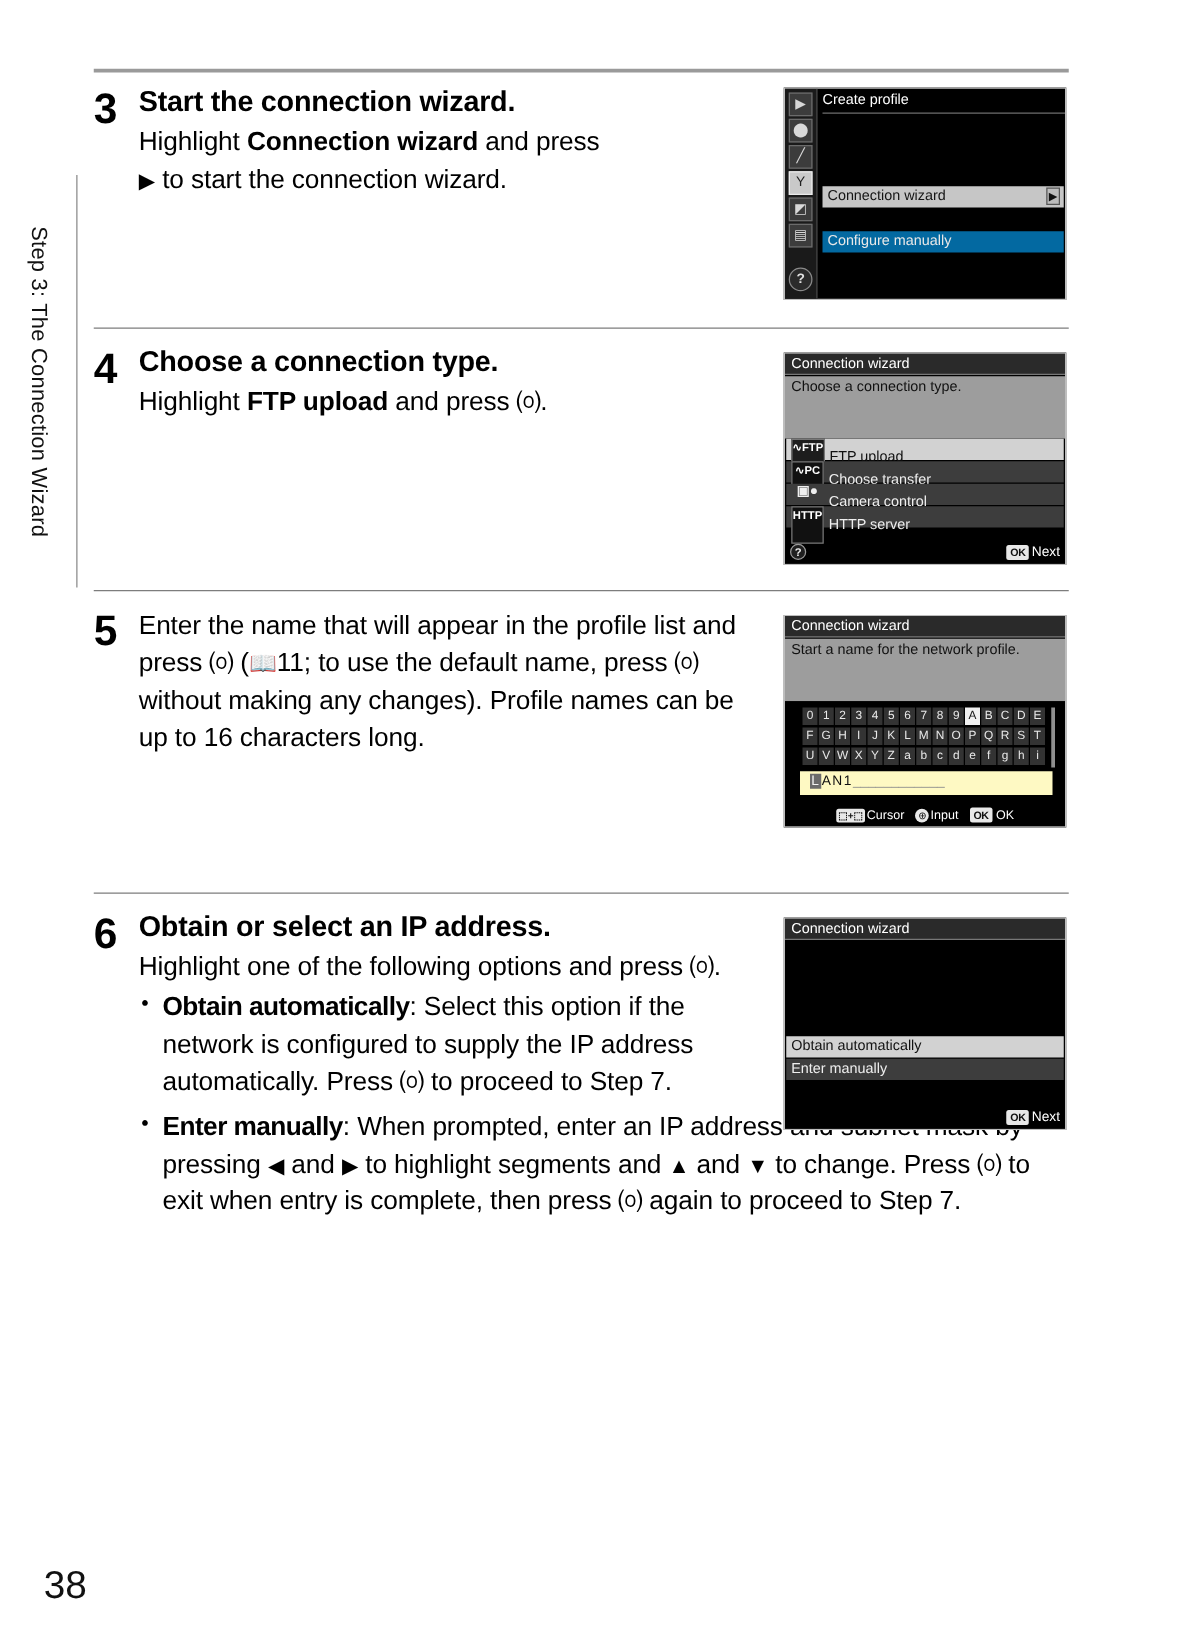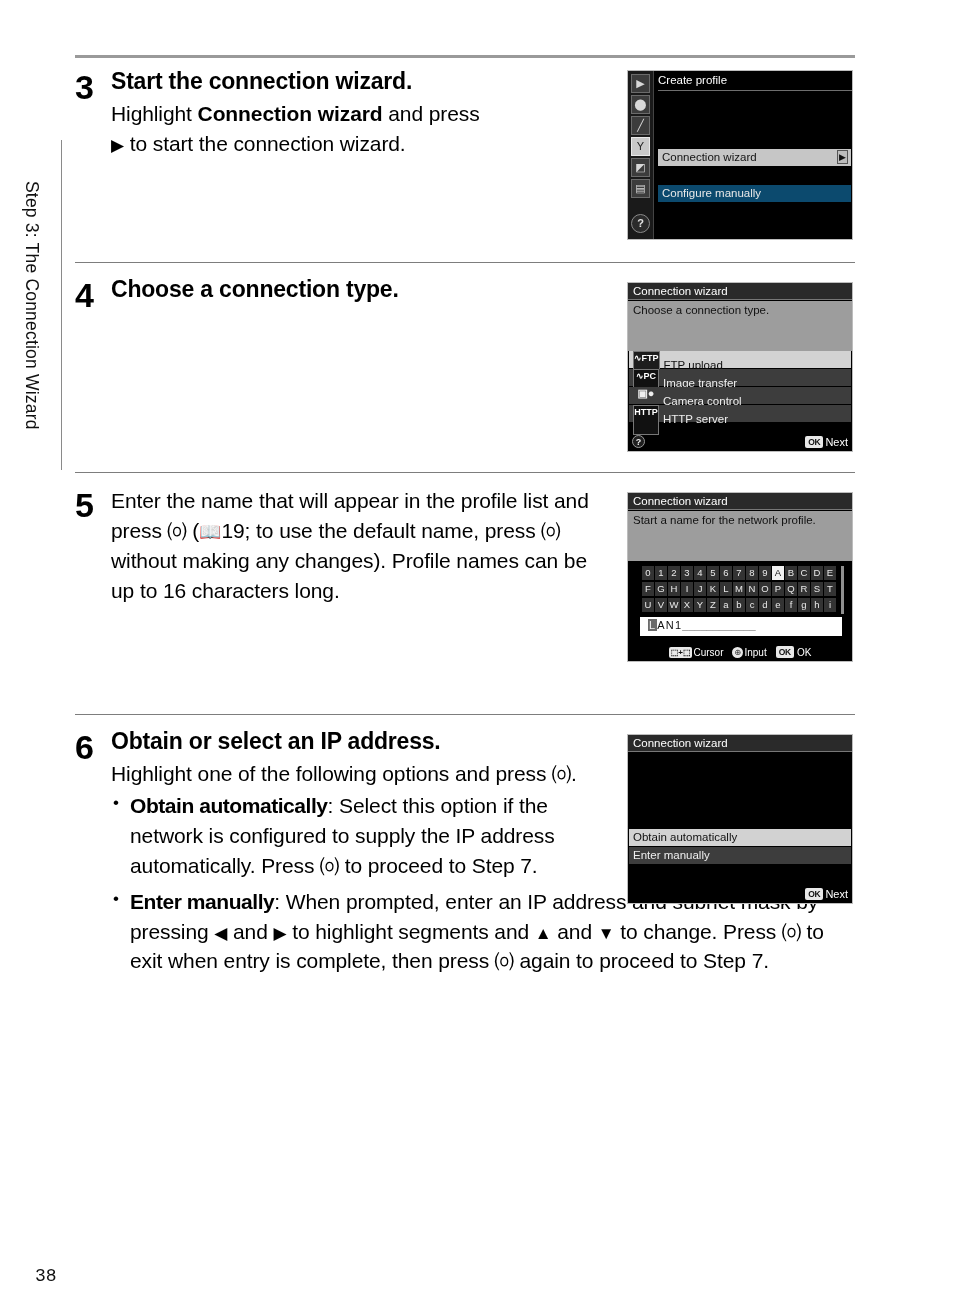--- a/index.html
+++ b/index.html
@@ -130,21 +130,21 @@
     position:absolute; left:30px; top:19px; right:0; height:1px;
     background:#6e6e6e;
   }
   .m-item {
     position:absolute; left:30px; right:1px;
     height:17px; line-height:17px;
     font-size:11.5px;
     padding-left:4px;
   }
   .m-item.hl { background:#c6c6c6; color:#141414; }
-  .m-item.dim { background:#0c4a6e; color:#e8e8e8; }
+  .m-item.dim { background:#0369a1; color:#e8e8e8; }
   .m-item .caret {
     position:absolute; right:3px; top:1px;
     width:11px; height:14px;
     border:1px solid #555;
     background:#bdbdbd; color:#111;
     font-size:9px; line-height:13px; text-align:center;
   }
 
   
   .w-title {
@@ -211,21 +211,21 @@
     font-family:"Liberation Sans", sans-serif;
   }
   .kb-key.sel { background:#f0f0f0; color:#111; }
   .kb-scroll {
     position:absolute; right:-2px; top:0;
     width:3px; height:48px; background:#909090;
   }
   .kb-input {
     position:absolute; left:12px; right:10px; top:56px;
     height:19px;
-    background:#ffffff; color:#111;
+    background:#fef9c3; color:#111;
     font-size:11px;
     padding:2px 0 0 8px;
     letter-spacing:1.2px;
   }
   .kb-input .cur { background:#6b6b6b; color:#f2f2f2; padding:0 1px; }
   .kb-input .dashes { color:#8d8d8d; letter-spacing:0px; }
   .kb-foot {
     position:absolute; left:0; right:0; bottom:1px; height:16px;
     display:flex; align-items:center; justify-content:center;
     gap:9px; font-size:10px; color:#fff;
@@ -237,21 +237,21 @@
   }
   .roundbtn {
     display:inline-block; width:11px; height:11px; border-radius:50%;
     background:#e8e8e8; color:#111; font-size:8px;
     text-align:center; line-height:11px;
   }
 
   
   #pageno {
     position:absolute; left:35px; bottom:28px;
-    font-size:18px; color:#111;font-family:Liberation Mono, monospace;
+    font-size:31px; color:#111;
   }
 </style>
 </head>
 <body>
 
 <div id="side-tab">
   <div class="vtext">Step 3: The Connection Wizard</div>
   <div class="vrule"></div>
 </div>
 
@@ -293,33 +293,36 @@
     </div>
   </div>
 
   <div class="rule-thin" style="position:absolute;top:262px;left:0;"></div>
 
   <div class="step" style="position:absolute; top:270px; left:0;">
     <div class="step-row">
       <div class="step-num">4</div>
       <div class="step-body">
         <div class="step-title">Choose a connection type.</div>
+        <div class="step-para narrow">
+          <span>Highlight </span><b>FTP upload</b><span> and press </span><span class="ok-glyph">⒪</span><span>.</span>
+        </div>
       </div>
     </div>
   </div>
 
   <div class="lcd" style="top:282px; left:552px;">
     <div class="w-title">Connection wizard</div>
     <div class="w-prompt">Choose a connection type.</div>
     <div class="w-body">
       <div class="w-row hl">
         <span class="badge">∿FTP</span><span>FTP upload</span>
       </div>
       <div class="w-row">
-        <span class="badge">∿PC</span><span>Image transfer</span>
+        <span class="badge">∿PC</span><span>Choose transfer</span>
       </div>
       <div class="w-row">
         <span class="badge plain">▣●</span><span>Camera control</span>
       </div>
       <div class="w-row">
         <span class="badge">HTTP</span><span>HTTP server</span>
       </div>
       <div class="w-foot">
         <span class="helpdot">?</span>
         <span class="spacer"></span>
@@ -329,21 +332,21 @@
     </div>
   </div>
 
   <div class="rule-thin" style="position:absolute;top:472px;left:0;"></div>
 
   <div class="step" style="position:absolute; top:480px; left:0;">
     <div class="step-row">
       <div class="step-num">5</div>
       <div class="step-body">
         <div class="step-para narrow">
-          <span>Enter the name that will appear in the profile list and press </span><span class="ok-glyph">⒪</span><span> (</span><span class="book">📖</span><span>19; to use the default name, press </span><span class="ok-glyph">⒪</span><span> without making any changes). Profile names can be up to 16 characters long.</span>
+          <span>Enter the name that will appear in the profile list and press </span><span class="ok-glyph">⒪</span><span> (</span><span class="book">📖</span><span>11; to use the default name, press </span><span class="ok-glyph">⒪</span><span> without making any changes). Profile names can be up to 16 characters long.</span>
         </div>
       </div>
     </div>
   </div>
 
   <div class="lcd" style="top:492px; left:552px;">
     <div class="w-title">Connection wizard</div>
     <div class="w-prompt">Start a name for the network profile.</div>
     <div class="w-body">
       <div class="kb">

